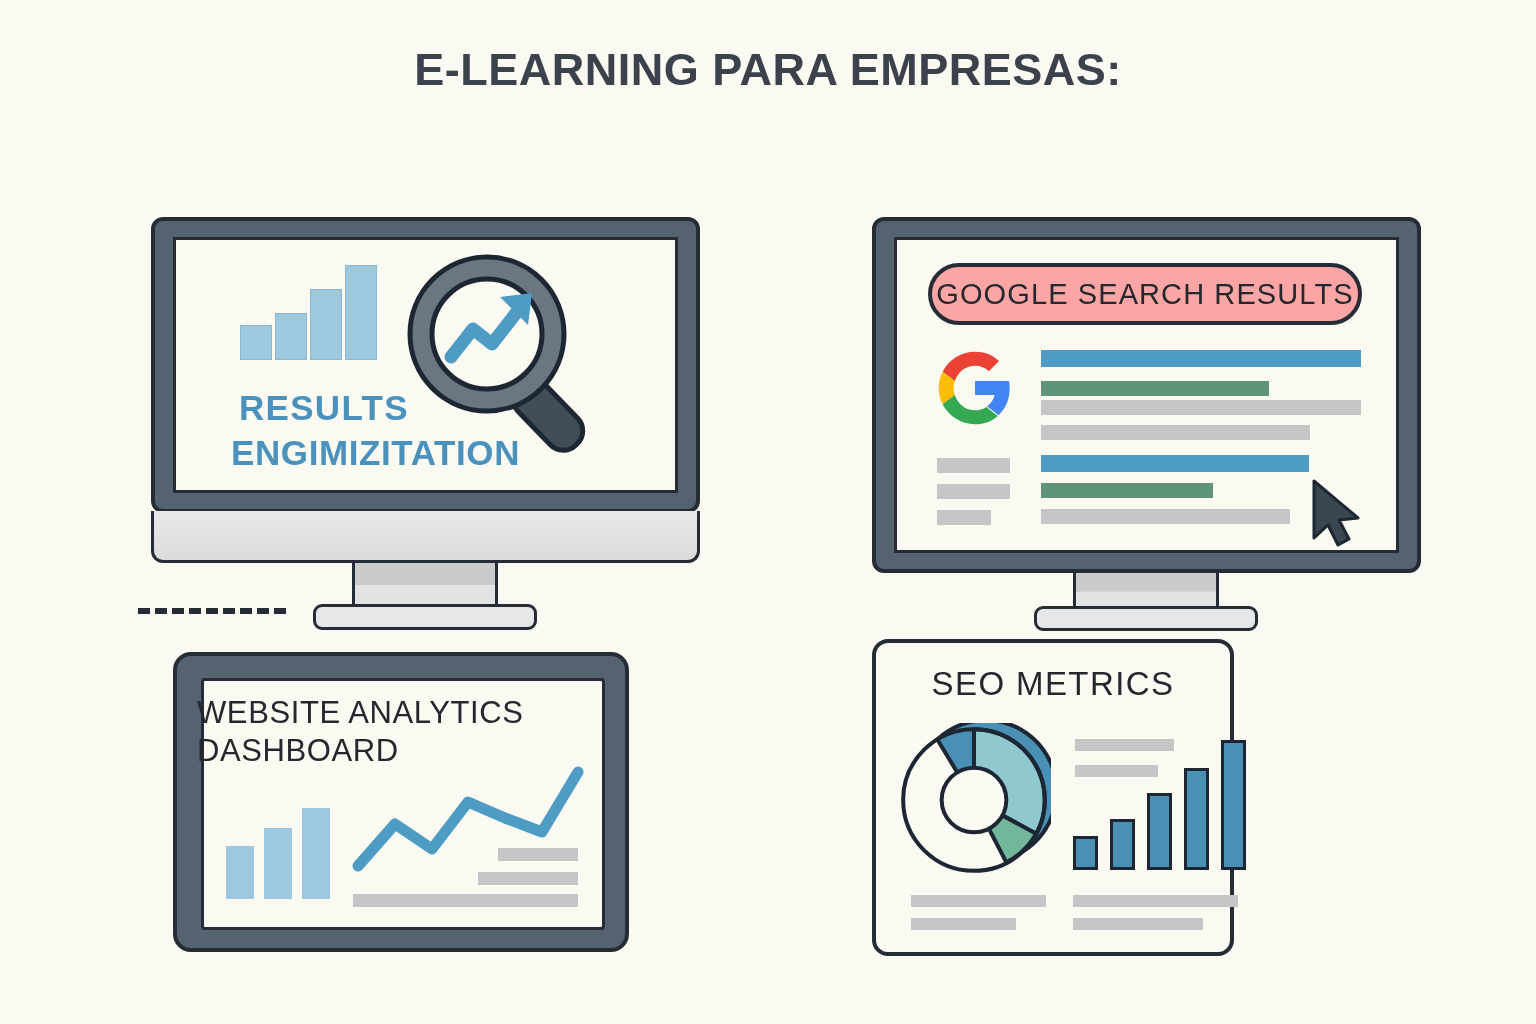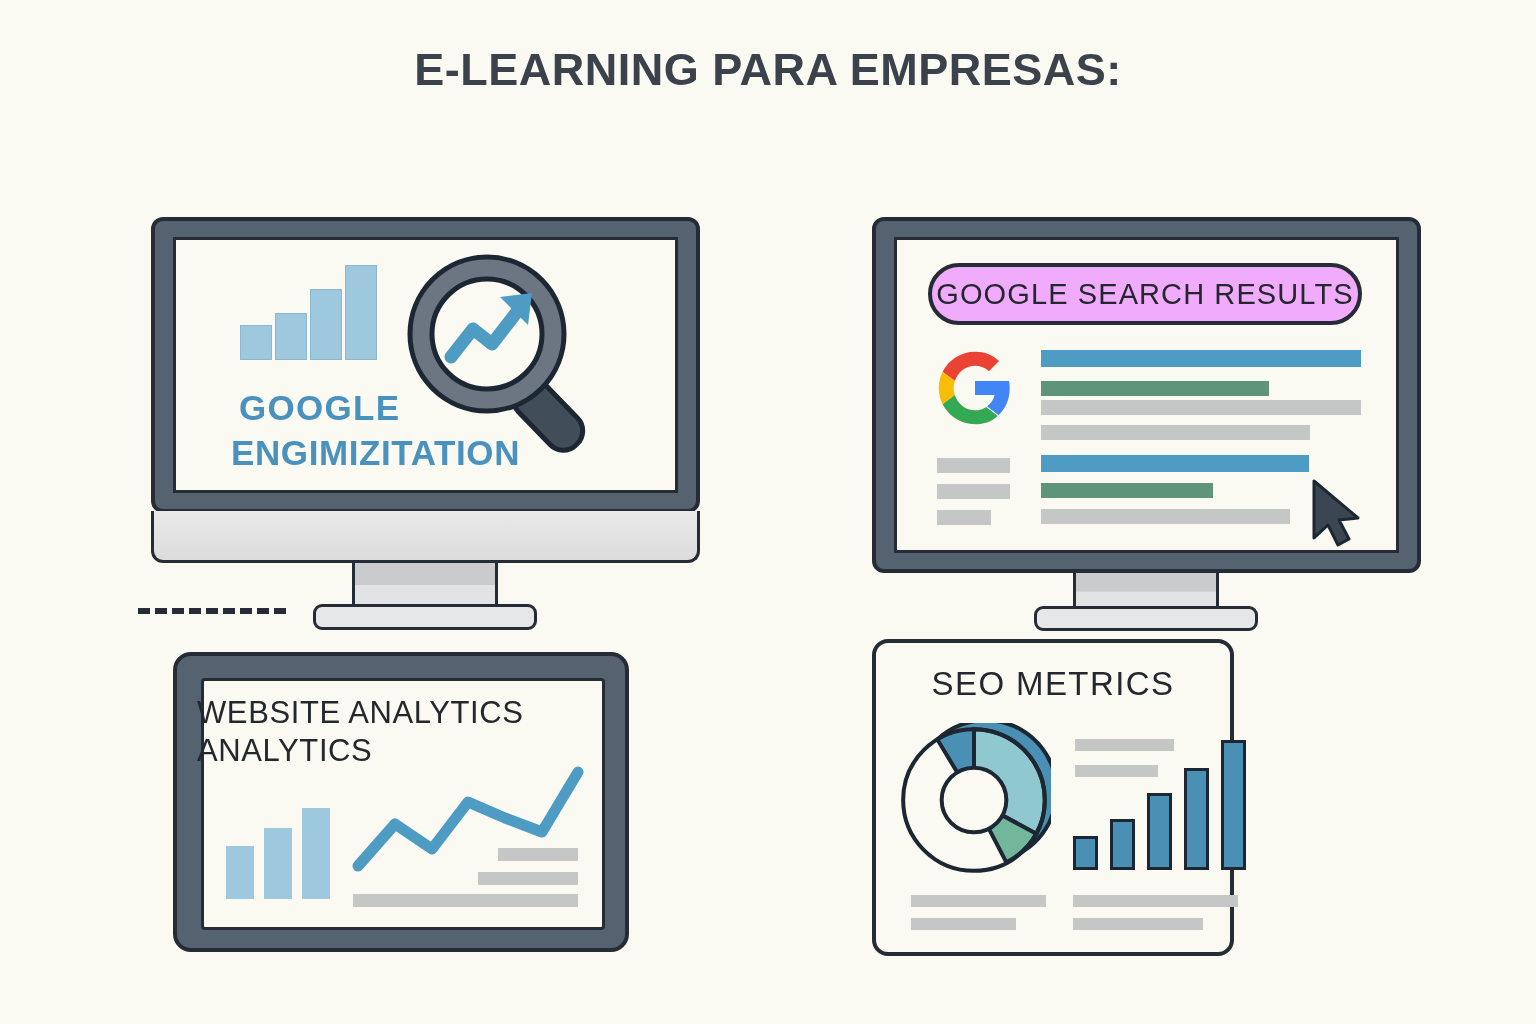--- a/index.html
+++ b/index.html
@@ -73,21 +73,21 @@
   #dashed-line {
     position:absolute; left:138px; top:608px; width:148px; height:0;
     border-top:6px dashed #262c35;
   }
 
   
   #pill {
     position:absolute;
     border:4px solid #262c35;
     border-radius:40px;
-    background:#f0abfc;
+    background:#fca5a5;
     display:flex; align-items:center; justify-content:center;
   }
   #pill-text { font-size:29px; color:#24282e; letter-spacing:1.1px; white-space:nowrap; }
 
   #google-g { position:absolute; left:938px; top:351px; width:74px; height:74px; }
 
   .res-blue  { position:absolute; background:#4e9bc4; }
   .res-green { position:absolute; background:#5e9478; }
   .res-gray  { position:absolute; background:#c5c6c6; }
 
@@ -145,21 +145,21 @@
 
       <circle cx="91" cy="91" r="77" fill="#6b7682"></circle>
 
       <circle cx="91" cy="91" r="55" fill="#faf9f2"></circle>
     </g>
 
     <path d="M55 114 L77 86 L96 101 L124 65" fill="none" stroke="#4e9bc4" stroke-width="13" stroke-linecap="round" stroke-linejoin="round"></path>
     <path d="M104 54 L136 50 L132 82 Z" fill="#4e9bc4"></path>
   </svg>
 
-  <div id="seo-word1" style="left:239px; top:388px;">GOOGLE</div>
+  <div id="seo-word1" style="left:239px; top:388px;">RESULTS</div>
   <div id="seo-word2" style="left:231px; top:433px;">ENGIMIZITATION</div>
 </div>
 
 <div class="mon-chin" style="left:151px; top:511px; width:549px; height:52px;"></div>
 <div class="mon-neck" style="left:352px; top:563px; width:146px; height:45px;"></div>
 <div class="mon-base" style="left:313px; top:604px; width:224px; height:26px;"></div>
 
 <div id="dashed-line"></div>
 
 <div class="mon-frame" id="right-mon-frame" style="left:872px; top:217px; width:549px; height:356px;">
@@ -198,21 +198,21 @@
 
 <div class="mon-neck" style="left:1073px; top:573px; width:146px; height:38px;"></div>
 <div class="mon-base" style="left:1034px; top:606px; width:224px; height:25px;"></div>
 
 <div id="tablet">
   <div id="tablet-screen"></div>
 </div>
 
 <div>
   <div id="tab-line1" style="left:197px; top:695px; width:408px;">WEBSITE ANALYTICS</div>
-  <div id="tab-line2" style="left:197px; top:733px; width:408px;">ANALYTICS</div>
+  <div id="tab-line2" style="left:197px; top:733px; width:408px;">DASHBOARD</div>
 
   <div class="tb-bar" style="left:226px; top:846px; width:28px; height:53px;"></div>
   <div class="tb-bar" style="left:264px; top:828px; width:28px; height:71px;"></div>
   <div class="tb-bar" style="left:302px; top:808px; width:28px; height:91px;"></div>
 
   <svg style="position:absolute; left:350px; top:760px; width:235px; height:140px;" viewBox="0 0 235 140">
     <polyline points="8,106 45,64 82,89 118,42 155,58 192,72 228,12" fill="none" stroke="#4e9bc4" stroke-width="11" stroke-linecap="round" stroke-linejoin="round"></polyline>
   </svg>
 
   <div class="gbar" style="left:498px; top:848px; width:80px; height:13px;"></div>

